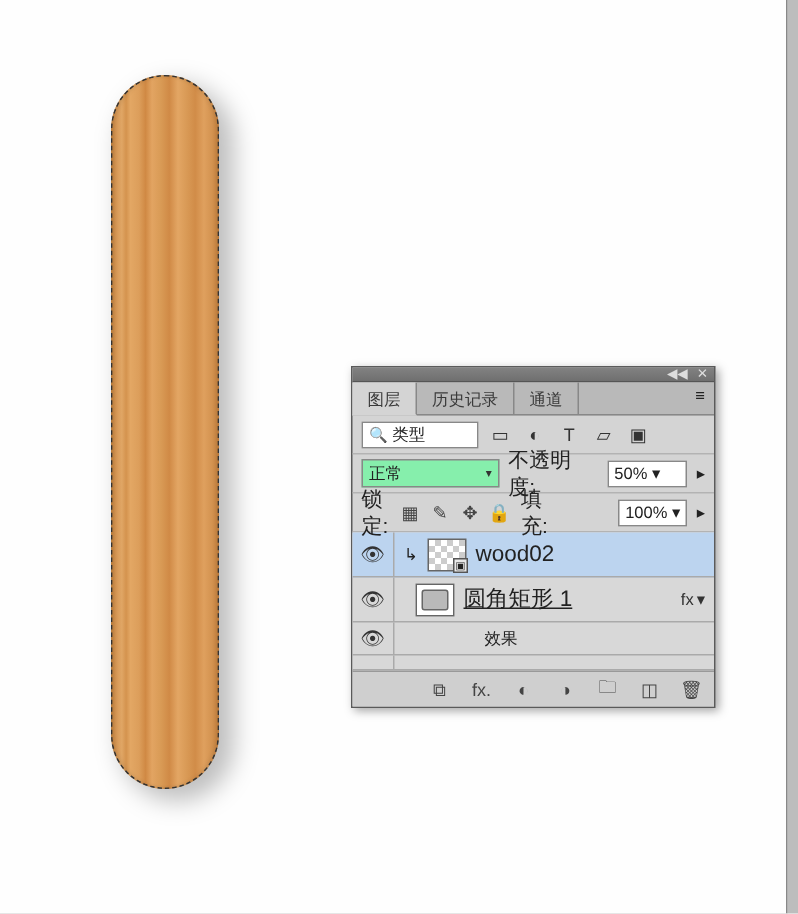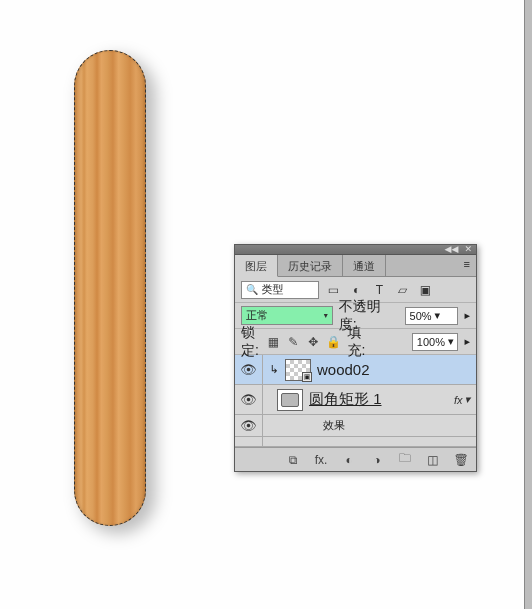--- a/index.html
+++ b/index.html
@@ -165,21 +165,21 @@
     border:1px solid #555; font-size:7px;
     display:flex; align-items:center; justify-content:center;
   }
   .thumb.rect-shape::after{
     content:""; position:absolute; inset:3px;
     background:#b9b9b9; border:1px solid #666;
     border-radius:2px;
   }
   .layer-name { font-size:15px; color:#222; text-decoration: none;}
   .layer-name.under { text-decoration: underline; }
-  .fx-ind { margin-left:auto; font-style:italic; font-size:11px; color:#333; display:flex; gap:2px; align-items:center;}
+  .fx-ind { margin-left:auto; font-size:11px; color:#333; display:flex; gap:2px; align-items:center;}
   .sub-row {
     display:flex; align-items:center;
     height:22px;
     border-bottom:1px solid #aaa;
     font-size:11px;
   }
   .sub-row .eye-col{height:100%;}
   .sub-indent { width:60px;}
   .bottom-bar {
     display:flex; align-items:center;

